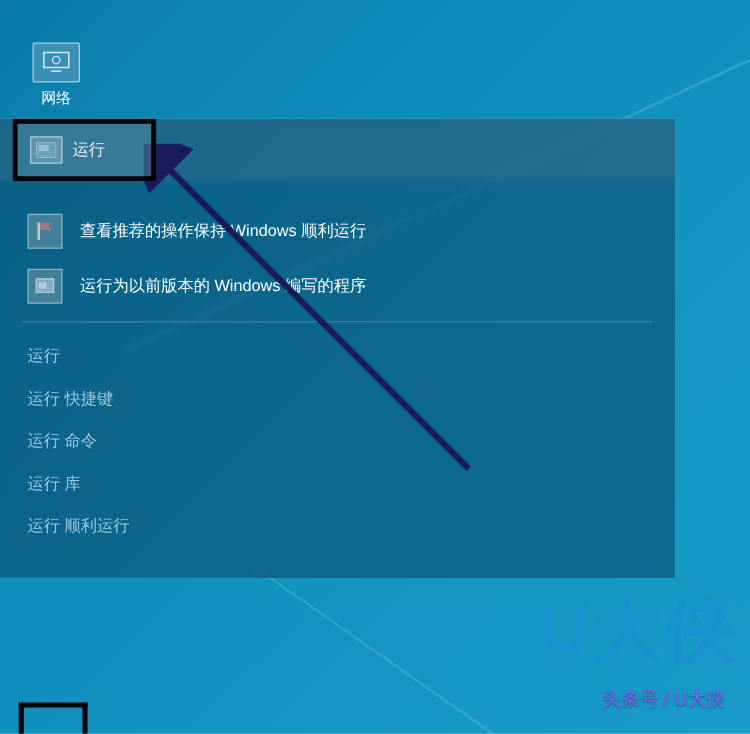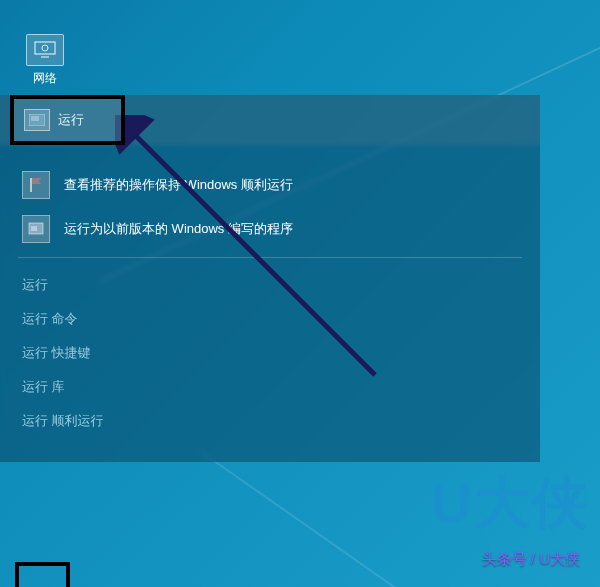--- a/index.html
+++ b/index.html
@@ -214,22 +214,22 @@
             <rect x="2" y="3" width="14" height="11" fill="rgba(180,200,220,0.6)" stroke="rgba(255,255,255,0.5)"></rect>
             <rect x="4" y="6" width="6" height="5" fill="rgba(255,255,255,0.4)"></rect>
           </svg>
       </div>
       <span>运行为以前版本的 Windows 编写的程序</span>
     </div>
   </div>
   <div class="divider"></div>
   <div class="category-list">
     <div class="category-item">运行</div>
+    <div class="category-item">运行 快捷键</div>
     <div class="category-item">运行 命令</div>
-    <div class="category-item">运行 快捷键</div>
     <div class="category-item">运行 库</div>
     <div class="category-item">运行 顺利运行</div>
   </div>
   <div class="show-all">
     
     
   </div>
 </div>
 
 <svg class="arrow" viewBox="0 0 270 270">

